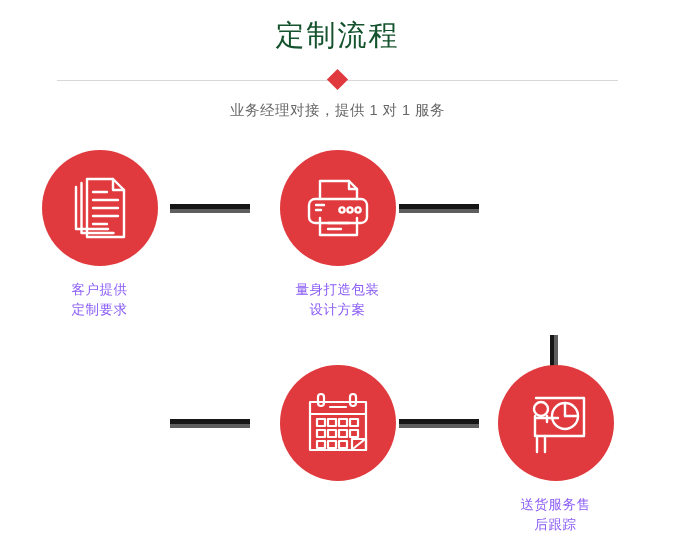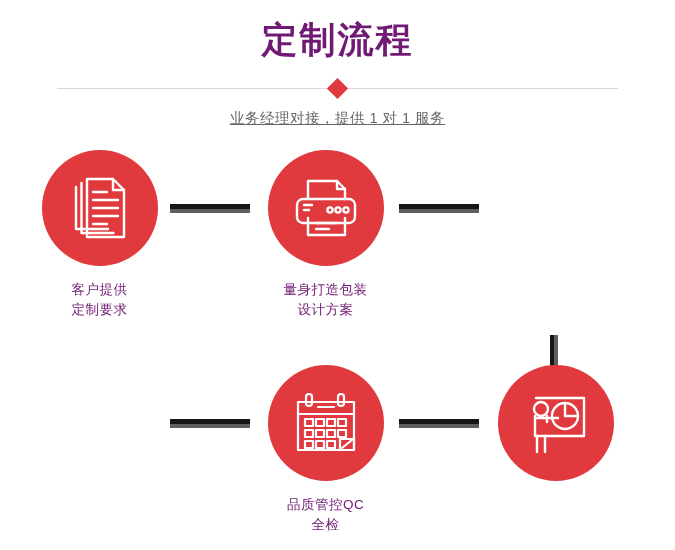--- a/index.html
+++ b/index.html
@@ -18,23 +18,23 @@
 
   
   .header {
     position: absolute;
     left: 0;
     top: 0;
     width: 675px;
   }
   .page-title {
     text-align: center;
-    font-size: 36px;
-    font-weight: bold;
-    color: #701a75;
+    font-size: 29px;
+    font-weight: normal;
+    color: #14532d;
     letter-spacing: 2px;
     margin-top: 18px;
     line-height: 1.2;
     white-space: nowrap;
   }
   .divider-wrap {
     position: relative;
     margin-top: 16px;
     height: 24px;
   }
@@ -57,62 +57,61 @@
     background: #e03a3e;
     transform: rotate(45deg);
   }
   .subtitle {
     text-align: center;
     font-size: 14.5px;
     color: #666666;
     margin-top: 8px;
     letter-spacing: 0.5px;
     white-space: nowrap;
-    text-decoration: underline;
   }
 
   
   .flow {
     position: absolute;
     left: 0;
     top: 150px;
     width: 675px;
   }
   .flow-row {
     position: relative;
     height: 215px;
   }
   .step {
     position: absolute;
     width: 175px;
     text-align: center;
   }
   .step.col0 { left: 12px; }
-  .step.col1 { left: 238px; }
+  .step.col1 { left: 250px; font-family: Liberation Serif, serif; }
   .step.col2 { left: 468px; }
 
   .circle {
     width: 116px;
     height: 116px;
     border-radius: 50%;
     background: #e03a3e;
     margin: 0 auto;
     display: flex;
     align-items: center;
     justify-content: center;
   }
   .circle svg {
     display: block;
   }
 
   .step-label {
     margin-top: 14px;
     font-size: 13.5px;
     line-height: 1.45;
-    color: #701a75;
+    color: #8b5cf6;
     text-align: center;
     white-space: pre-line;
     letter-spacing: 0.5px;
   }
 
   
   .conn-h {
     position: absolute;
     width: 80px;
     height: 9px;
@@ -222,22 +221,20 @@
             <rect x="33" y="38" width="8" height="7"></rect>
             <rect x="44" y="38" width="8" height="7"></rect>
             <rect x="11" y="49" width="8" height="7"></rect>
             <rect x="22" y="49" width="8" height="7"></rect>
             <rect x="33" y="49" width="8" height="7"></rect>
             <path d="M46 47 L60 47 L60 58 L46 58 Z"></path>
             <path d="M48 56 L58 48"></path>
           </svg>
         </span>
       </div>
-      <div class="step-label">品质管控QC
-全检</div>
     </div>
 
     <div class="conn-h b"></div>
 
     <div class="step col2">
       <div class="circle">
         <span>
           <svg width="64" height="62" viewBox="0 0 64 62" fill="none" stroke="#ffffff" stroke-width="2.4" stroke-linejoin="round" stroke-linecap="round">
             <path d="M12 6 L60 6 L60 44 L12 44"></path>
             <circle cx="41" cy="24" r="13"></circle>
@@ -245,15 +242,17 @@
             <path d="M41 24 L54 24"></path>
             <circle cx="17" cy="17" r="7"></circle>
             <path d="M11 24 L11 44"></path>
             <path d="M23 24 L23 30"></path>
             <path d="M11 26 L23 26 L34 26"></path>
             <path d="M13 44 L13 60"></path>
             <path d="M21 44 L21 60"></path>
           </svg>
         </span>
       </div>
+      <div class="step-label">送货服务售
+后跟踪</div>
     </div>
   </div>
 </div>
 
 </body></html>

